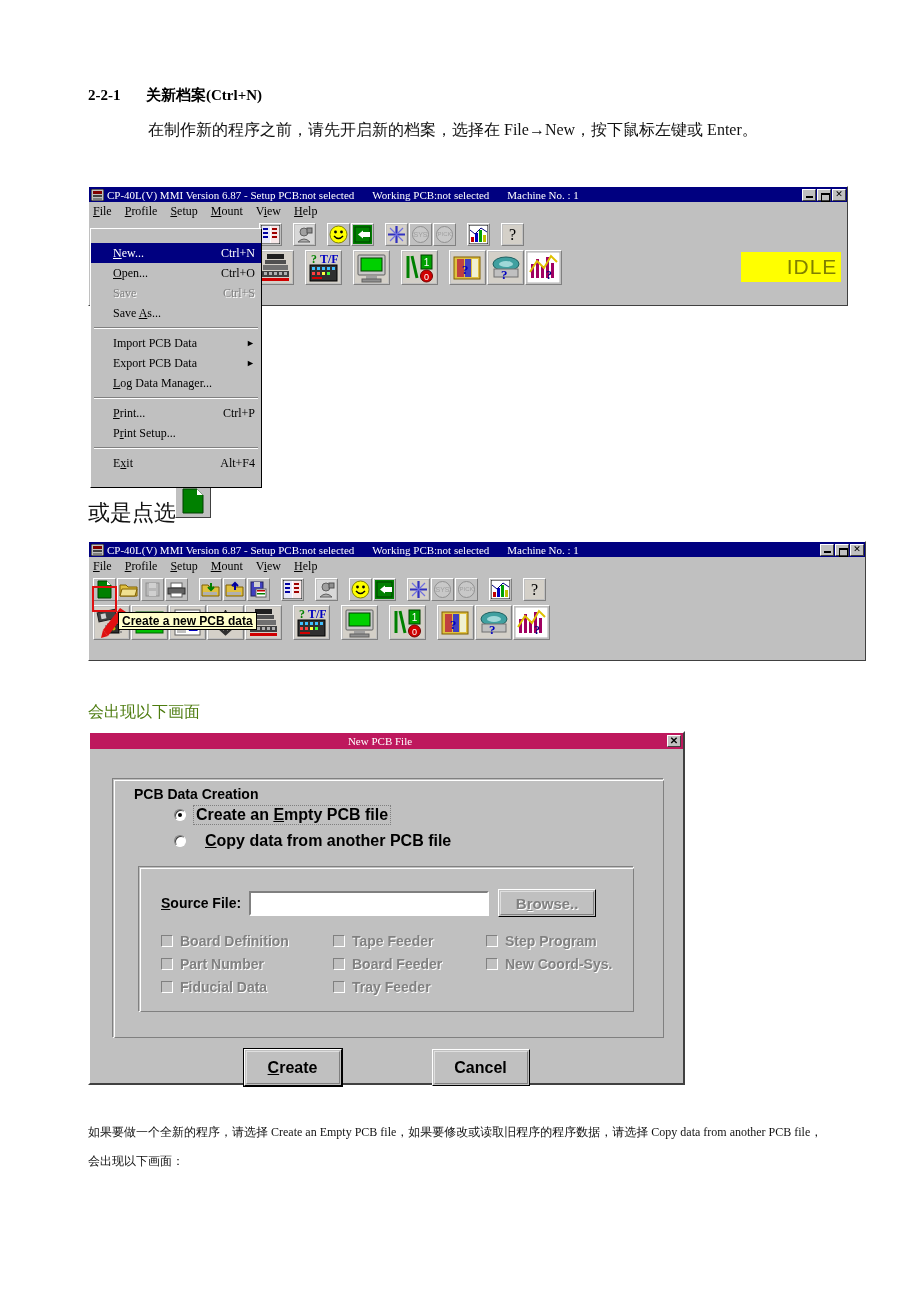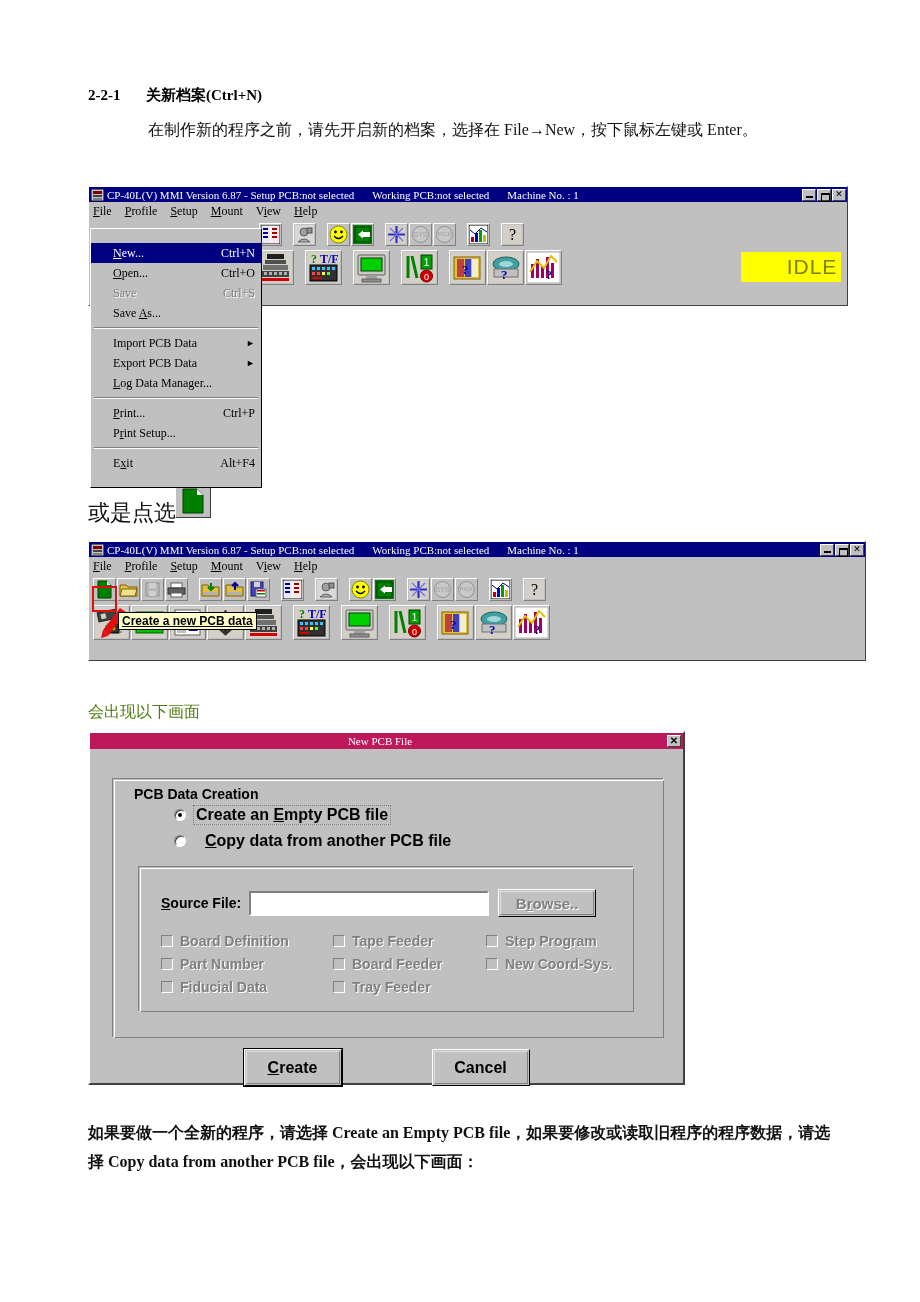--- a/index.html
+++ b/index.html
@@ -12,21 +12,21 @@
     overflow: hidden;
   }
 
   
   .doc { position: absolute; }
   .heading-row { left: 88px; top: 86px; width: 700px; font-weight: bold; font-size: 15px; color: #000; }
   .heading-row .num { display:inline-block; width: 58px; }
   .para1 { left: 88px; top: 116px; width: 740px; font-size: 16px; line-height: 28px; color:#111; text-indent: 60px; }
   .para-click { left: 88px; top: 498px; font-size: 22px; color:#111; }
   .para-screen { left: 88px; top: 702px; font-size: 16px; color:#4d7c0f; }
-  .para-last { left: 88px; top: 1118px; width: 745px; font-size: 16px; line-height: 29px; color:#111;font-weight:bold; }
+  .para-last { left: 88px; top: 1118px; width: 745px; font-size: 12px; line-height: 29px; color:#111; }
 
   
   .win {
     position: absolute;
     background: #c0c0c0;
     border-top: 1px solid #ffffff;
     border-left: 1px solid #ffffff;
     border-right: 1px solid #404040;
     border-bottom: 1px solid #404040;
   }

